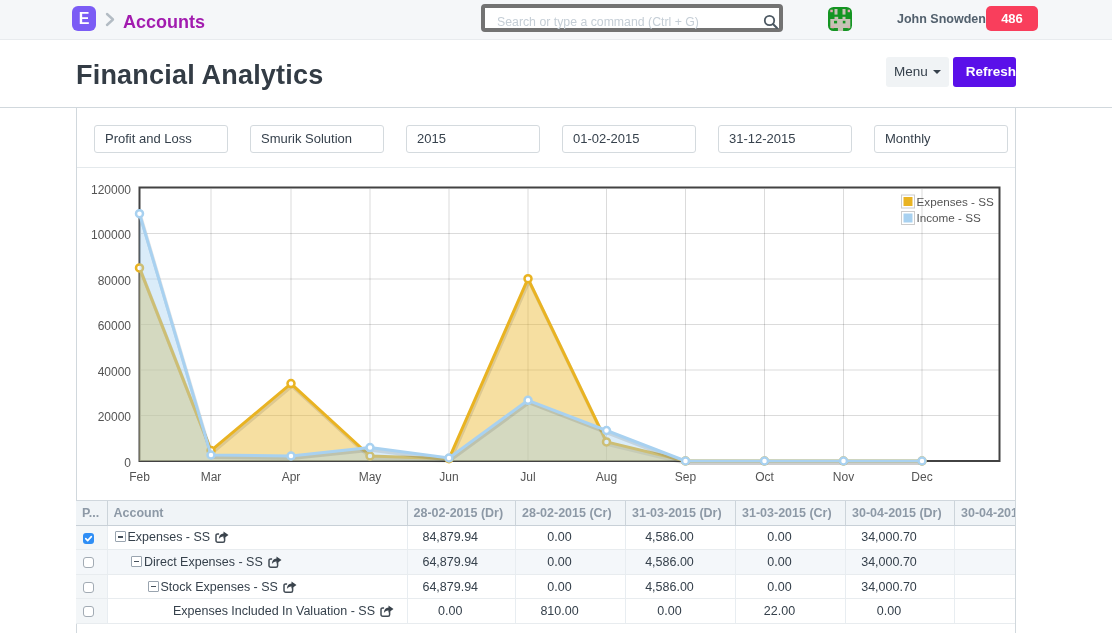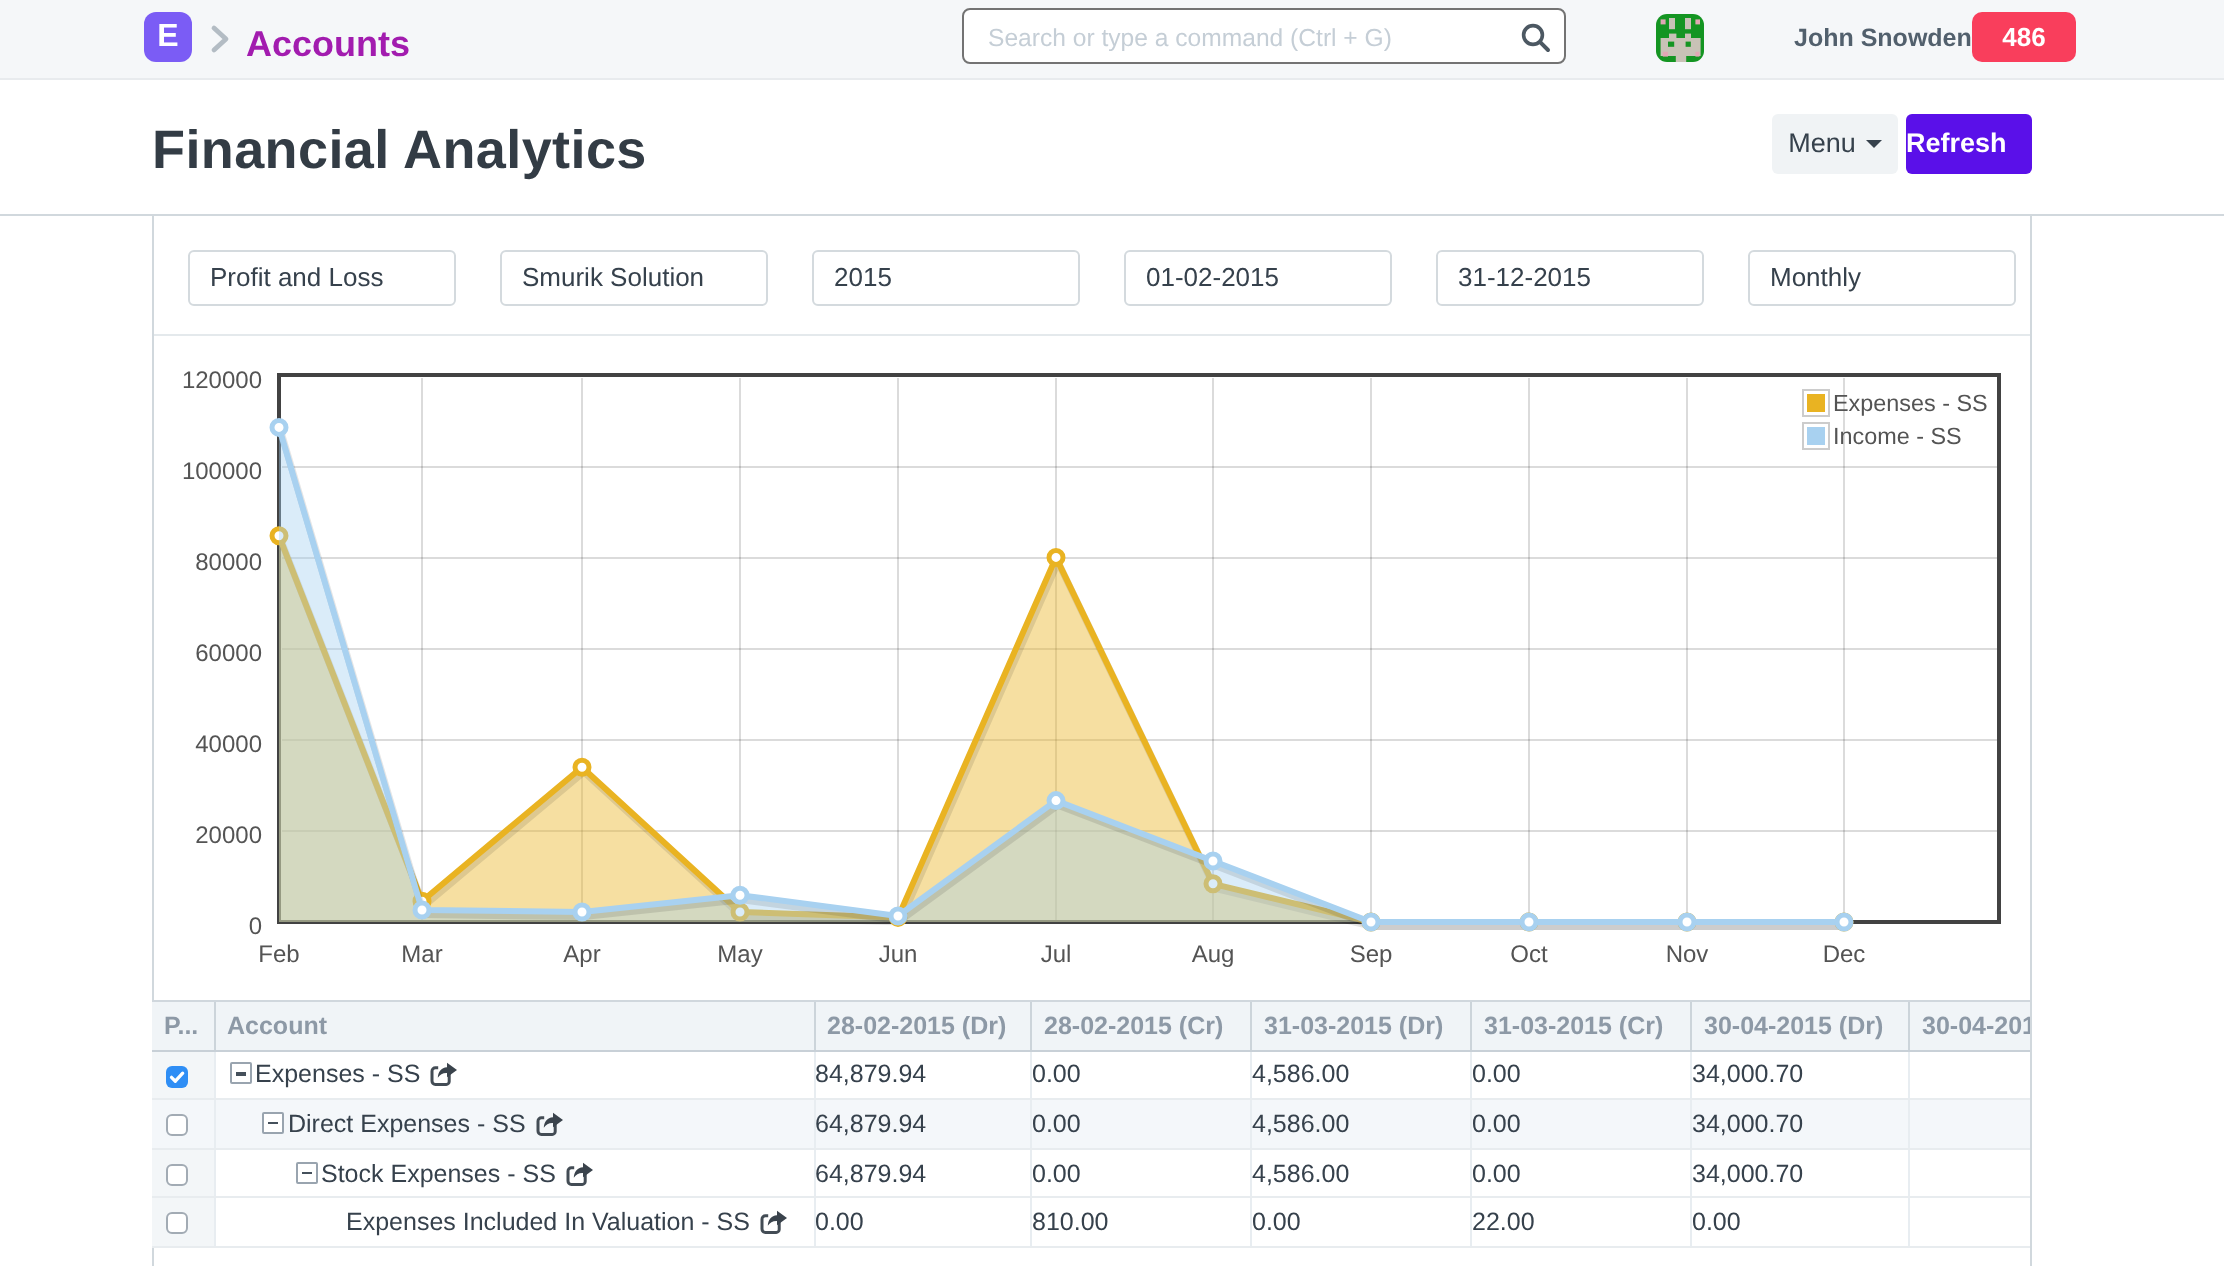--- a/index.html
+++ b/index.html
@@ -8,59 +8,59 @@
   .abs { position:absolute; }
   
   #navbar { position:absolute; left:0; top:0; width:1112px; height:40px;
     background:#f5f7f9; border-bottom:1px solid #e8ebee; }
   #logo { position:absolute; left:72px; top:6px; width:24px; height:25px;
     background:#7b5cf5; border-radius:6px; color:#fff; font-size:16px; font-weight:bold;
     text-align:center; line-height:25px; }
   #crumb-accounts { position:absolute; left:123px; top:12px; font-size:18px;
     font-weight:bold; color:#a21caf; }
   #searchbox { position:absolute; left:481px; top:4px; width:302px; height:28px;
-    background:#fff; border:1px solid #737373; border-radius:4px; }
+    background:#fff; border:4px solid #737373; border-radius:4px; }
   #searchbox .ph { position:absolute; left:12px; top:7px; font-size:12.3px; color:#c5ced6; }
   #username { position:absolute; left:859px; top:12px; font-size:12.5px;
     font-weight:bold; color:#52606d;margin-left:38px; }
   .caret { display:inline-block; width:0; height:0; border-left:4px solid transparent;
     border-right:4px solid transparent; border-top:4.5px solid #52606d;
     vertical-align:2px; margin-left:4px; }
   #badge { position:absolute; left:986px; top:6px; width:52px; height:25px;
     background:#f93e5c; border-radius:5px; color:#fff; font-size:13px;
     font-weight:bold; text-align:center; line-height:25px; }
   
   #title { position:absolute; left:76px; top:60px; font-size:27px; font-weight:bold;
     color:#333c45; letter-spacing:0.2px; }
   #titleband { position:absolute; left:0; top:107px; width:1112px; height:1px;
     background:#d1d8dd; }
   #btn-menu { position:absolute; left:886px; top:57px; width:63px; height:30px;
     background:#f0f3f5; border-radius:3px; color:#36414c; font-size:13.5px;
     text-align:center; line-height:30px; }
   #btn-menu .caret { border-top-color:#36414c; margin-left:5px; }
   #btn-refresh { position:absolute; left:953px; top:57px; width:63px; height:30px;
     background:#5a10e9; border-radius:3px; color:#fff; font-size:13.5px;
-    font-weight:bold; text-align:left; line-height:30px; }
+    font-weight:bold; text-align:right; line-height:30px; }
   
   #card-l { position:absolute; left:76px; top:108px; width:1px; height:525px; background:#d1d8dd; }
   #card-r { position:absolute; left:1015px; top:108px; width:1px; height:525px; background:#d1d8dd; }
   .filter { position:absolute; top:125px; height:28px; width:134px; background:#fff;
     border:1px solid #d4dade; border-radius:3px; font-size:13px; color:#36414c;
     line-height:26px; padding-left:10px; }
   #filterband { position:absolute; left:77px; top:167px; width:938px; height:1px; background:#e4e9ec; }
   
   #grid { position:absolute; left:76px; top:500px; width:939px; height:133px;
     overflow:hidden; border-top:1px solid #d0d7dd; }
   #grid table { border-collapse:collapse; table-layout:fixed; width:1010px; font-size:12.5px; }
   #grid th { height:24px; background:#f0f4f7; color:#8d99a6; font-weight:bold;
     text-align:left; padding:0 0 0 6px; border-right:1px solid #ccd4da;
     border-bottom:1px solid #c8d0d7; white-space:nowrap; overflow:hidden; }
   #grid td { height:24.65px; padding:0; border-right:1px solid #e8edf1;
     border-bottom:1px solid #e8ecef; color:#36414c; white-space:nowrap; overflow:hidden; }
-  #grid td.num { text-align:left; padding-right:22px; }
+  #grid td.num { text-align:center; padding-right:22px; }
   #grid tr.alt td { background:#f4f7fa; }
   #grid td.chk { background:#f3f6f8; padding-left:7px; }
   #grid td.acc { padding-left:7px; }
   .tgico { display:inline-block; width:11px; height:11px; border:1px solid #99a4af;
     border-radius:1px; background:#fff; vertical-align:-1px; position:relative; margin-right:2px;}
   .tgico i { position:absolute; left:2px; top:4px; width:5px; height:1.5px; background:#45505b; }
   .cb { display:inline-block; width:11px; height:11px; border:1.5px solid #a2abb4;
     border-radius:3px; background:#fff; vertical-align:middle; }
   .cb.on { border:none; width:11px; height:11px; background:#2f8ef5; position:relative; }
   .ind1 { display:inline-block; width:16.5px; }

